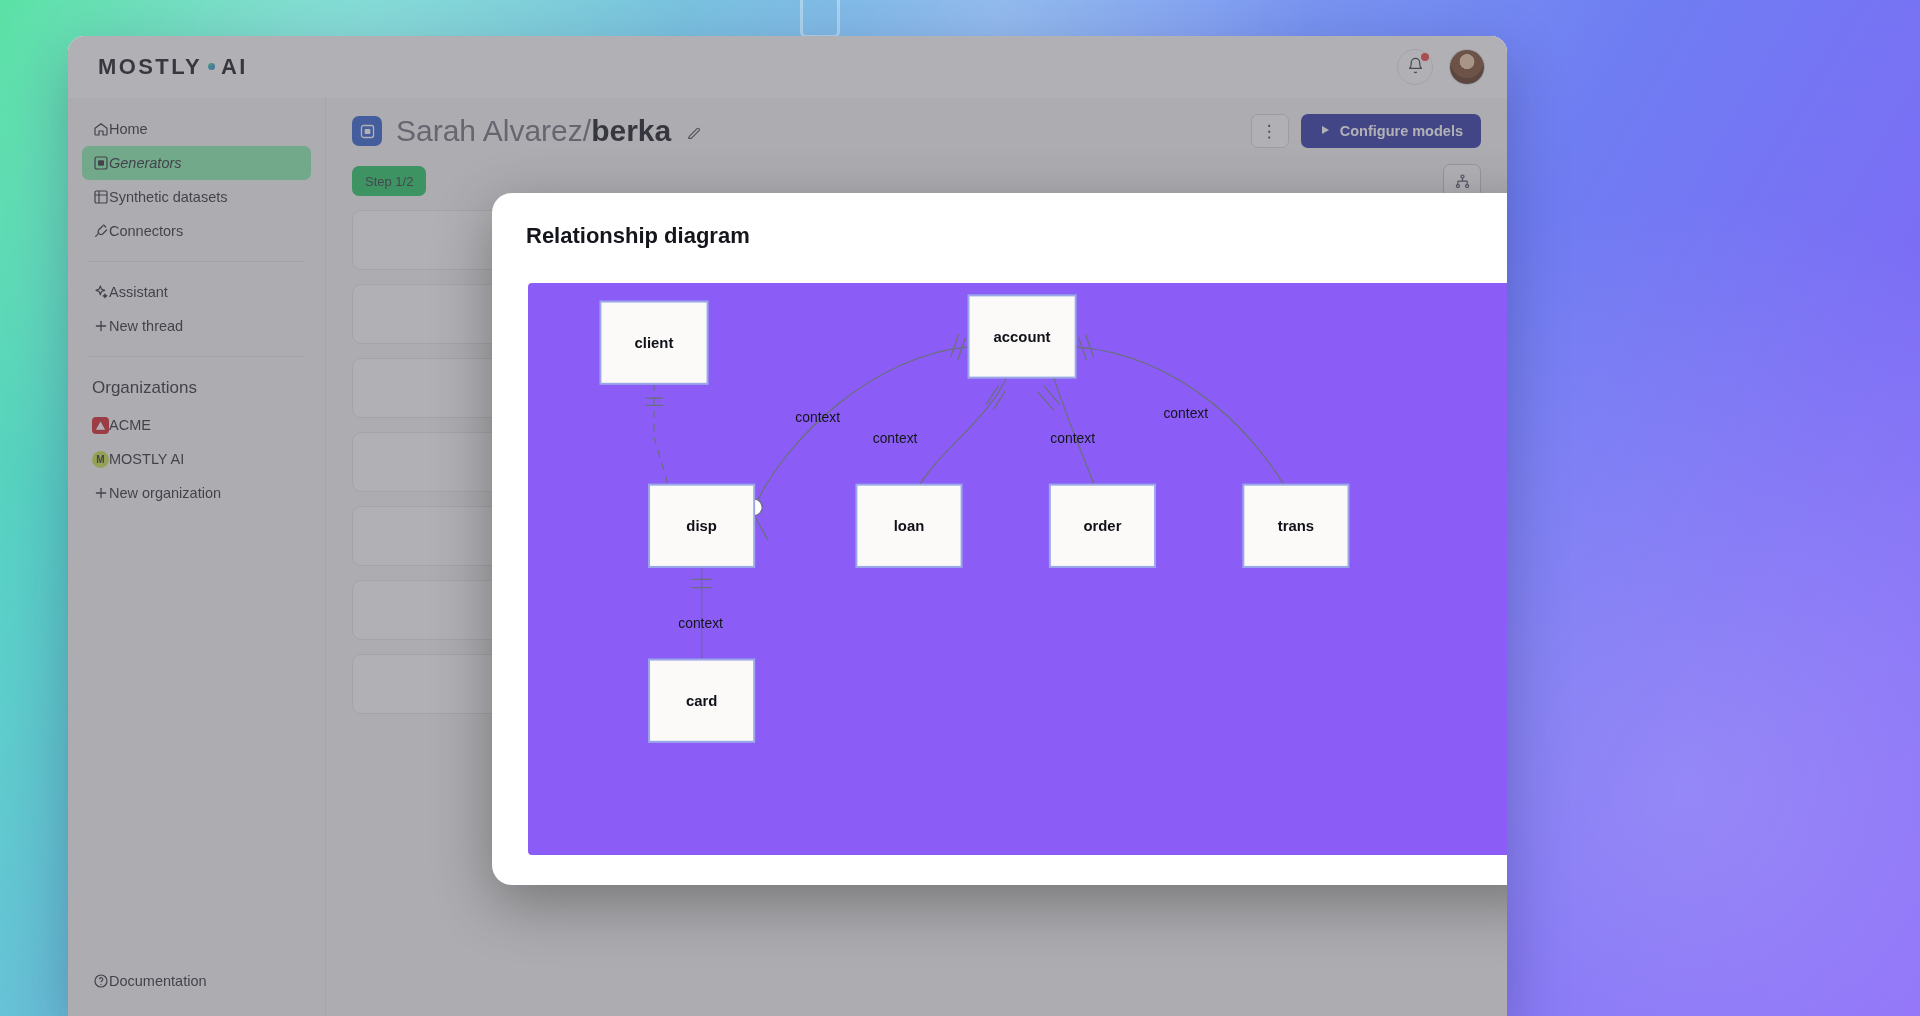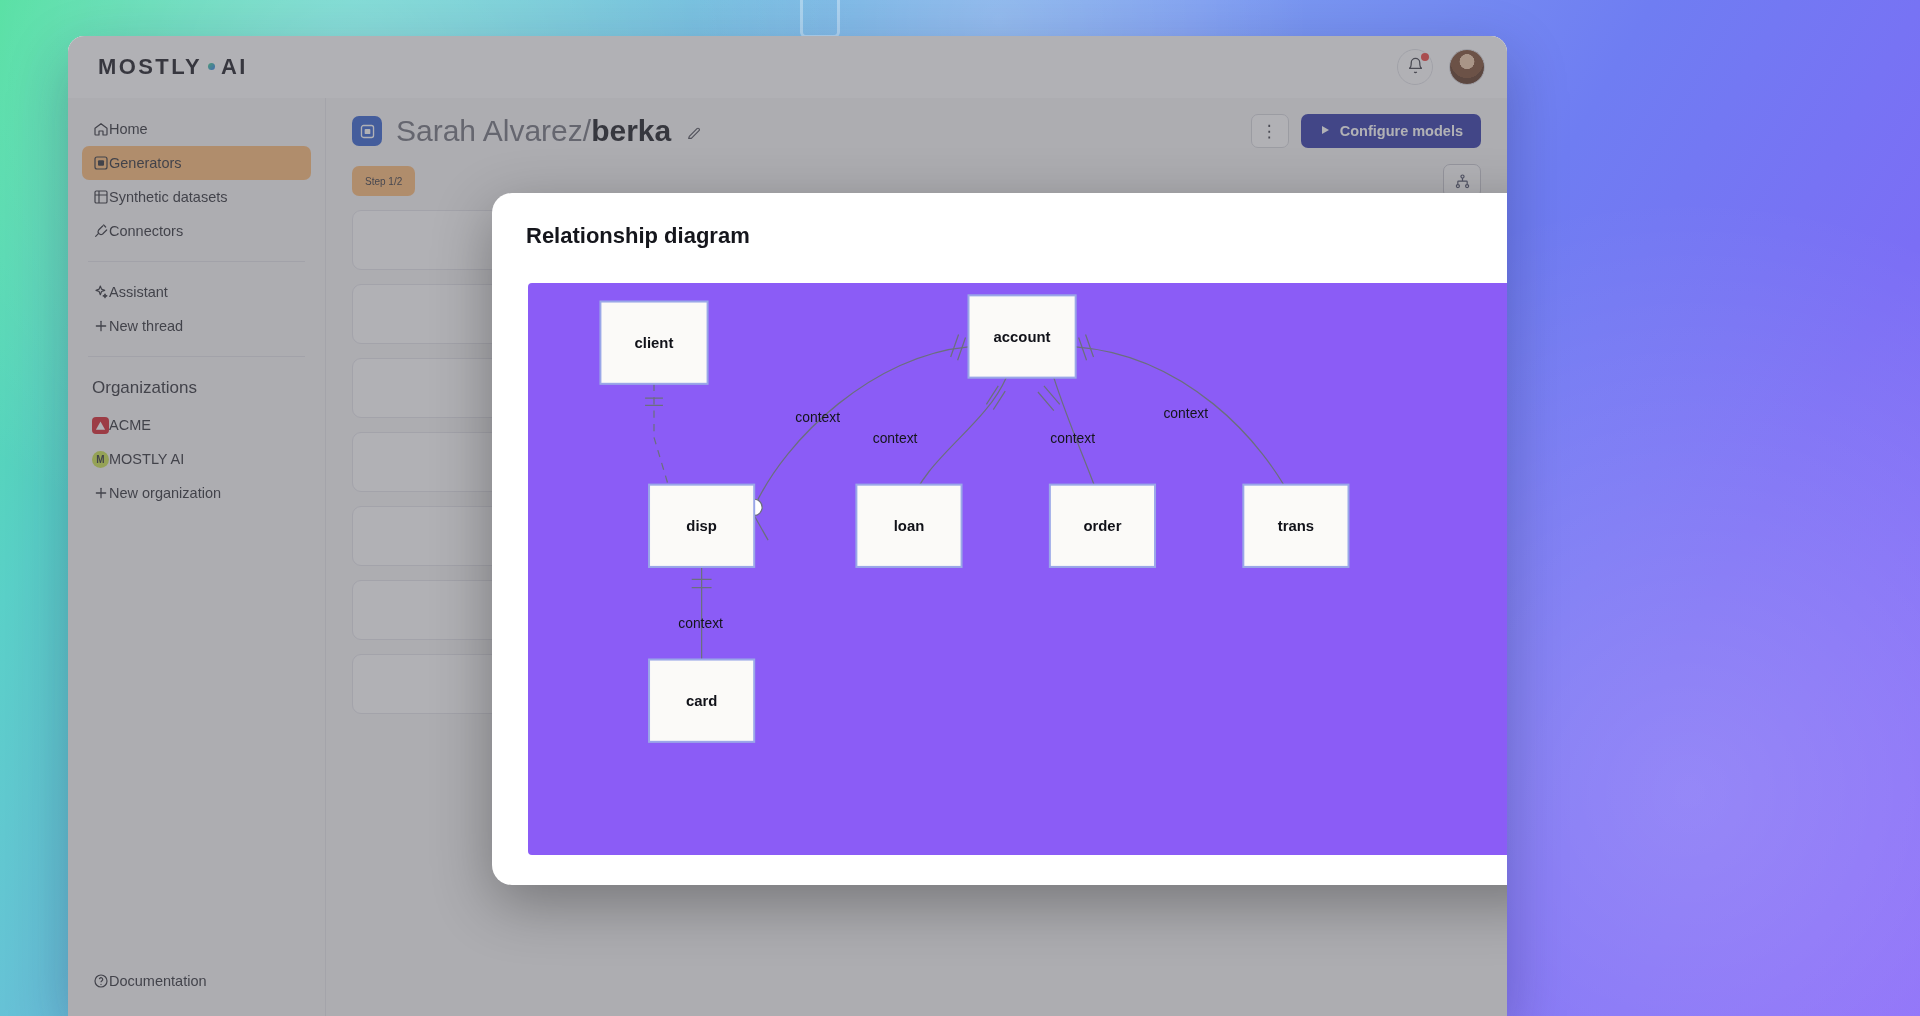--- a/index.html
+++ b/index.html
@@ -102,21 +102,21 @@
     width: 258px; background: #f7f7f8;
     border-right: 1px solid #e6e6ea;
     padding: 14px 14px 0 14px;
     display: flex; flex-direction: column;
   }
   .nav-item {
     display: flex; align-items: center; 
     height: 34px; padding: 0 10px; border-radius: 7px;
     color: #2b2c33; font-size: 14.5px; cursor: pointer;
   }
-  .nav-item.active { background: #fdba74; }
+  .nav-item.active { background: #86efac; font-style: italic; }
   .nav-icon { width: 17px; height: 17px; flex: none; display: flex; align-items: center; justify-content: center; }
   .nav-sep { height: 1px; background: #e3e3e8; margin: 13px 6px; }
   .section-title {
     font-size: 17px; color: #2b2c33; font-weight: normal;
     padding: 8px 10px 10px 10px;
   }
   .org-badge {
     width: 17px; height: 17px; border-radius: 4px; flex: none;
     display: flex; align-items: center; justify-content: center;
     font-size: 10px; font-weight: bold; color: #fff;
@@ -152,21 +152,21 @@
     display: flex; align-items: center; gap: 9px; cursor: pointer; border: none;
     font-family: inherit;
   }
 
   #toolbar {
     display: flex; align-items: center; gap: 12px;
     padding: 6px 26px 12px 26px;
   }
   .step-chip {
     height: 30px; padding: 0 13px; border-radius: 7px;
-    background: #fdba74; color: #33343c; font-size: 10px;
+    background: #22c55e; color: #33343c; font-size: 13px;
     display: flex; align-items: center; cursor: pointer;
   }
   .toolbar-right { margin-left: auto; display: flex; gap: 10px; }
   .icon-btn {
     width: 38px; height: 34px; border-radius: 7px;
     border: 1px solid #c9cad2; background: #fff;
     display: flex; align-items: center; justify-content: center; cursor: pointer;
   }
 
   

